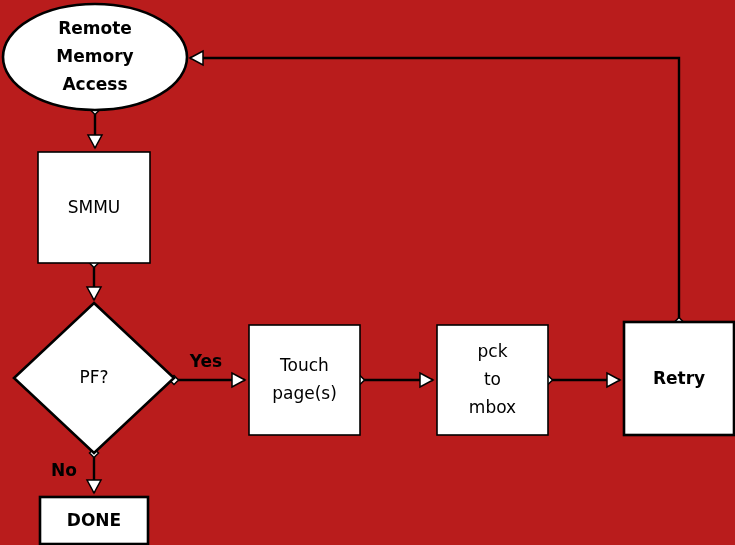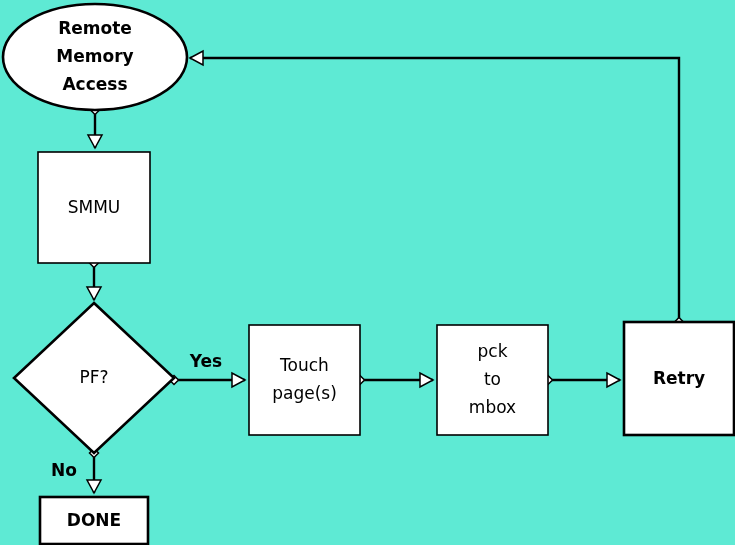--- a/index.html
+++ b/index.html
@@ -10,21 +10,21 @@
   body {
     width: 735px;
     height: 545px;
     overflow: hidden;
     font-family: "DejaVu Sans", sans-serif;
   }
   #diagram-root {
     position: relative;
     width: 735px;
     height: 545px;
-    background: #5eead4;
+    background: #b91c1c;
   }
   svg#flowchart {
     display: block;
     width: 735px;
     height: 545px;
   }
   .node-shape {
     fill: #ffffff;
     stroke: #000000;
   }

